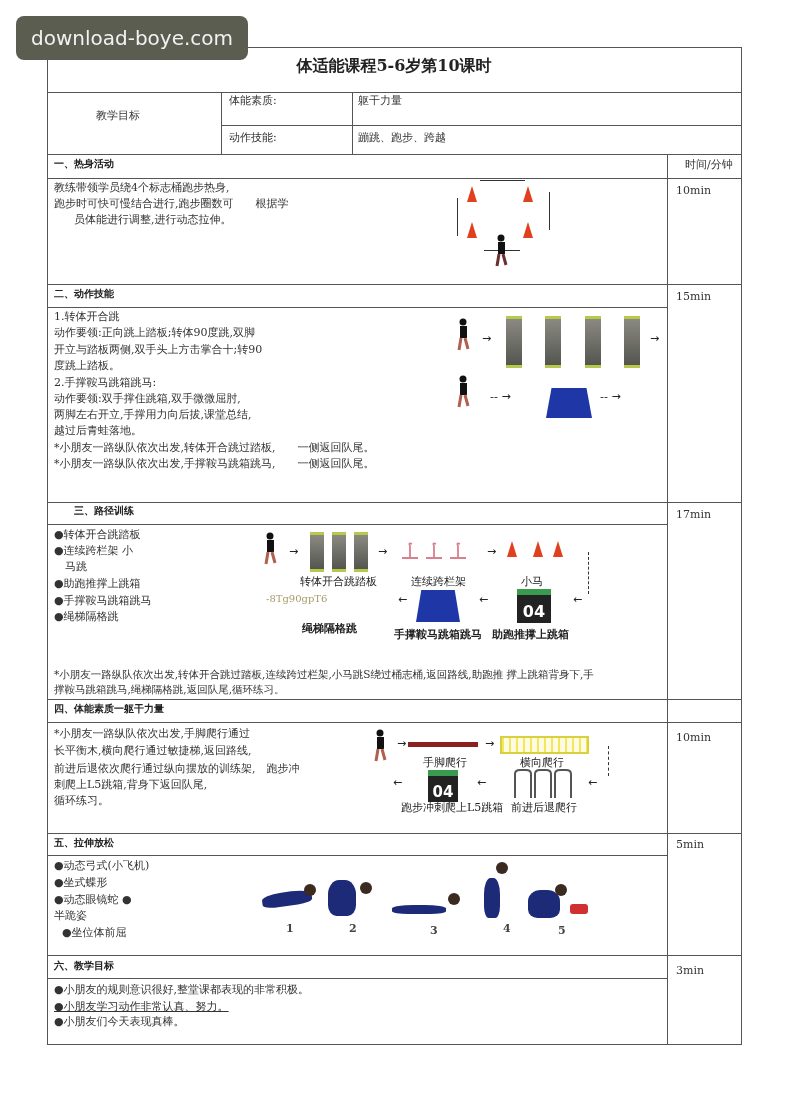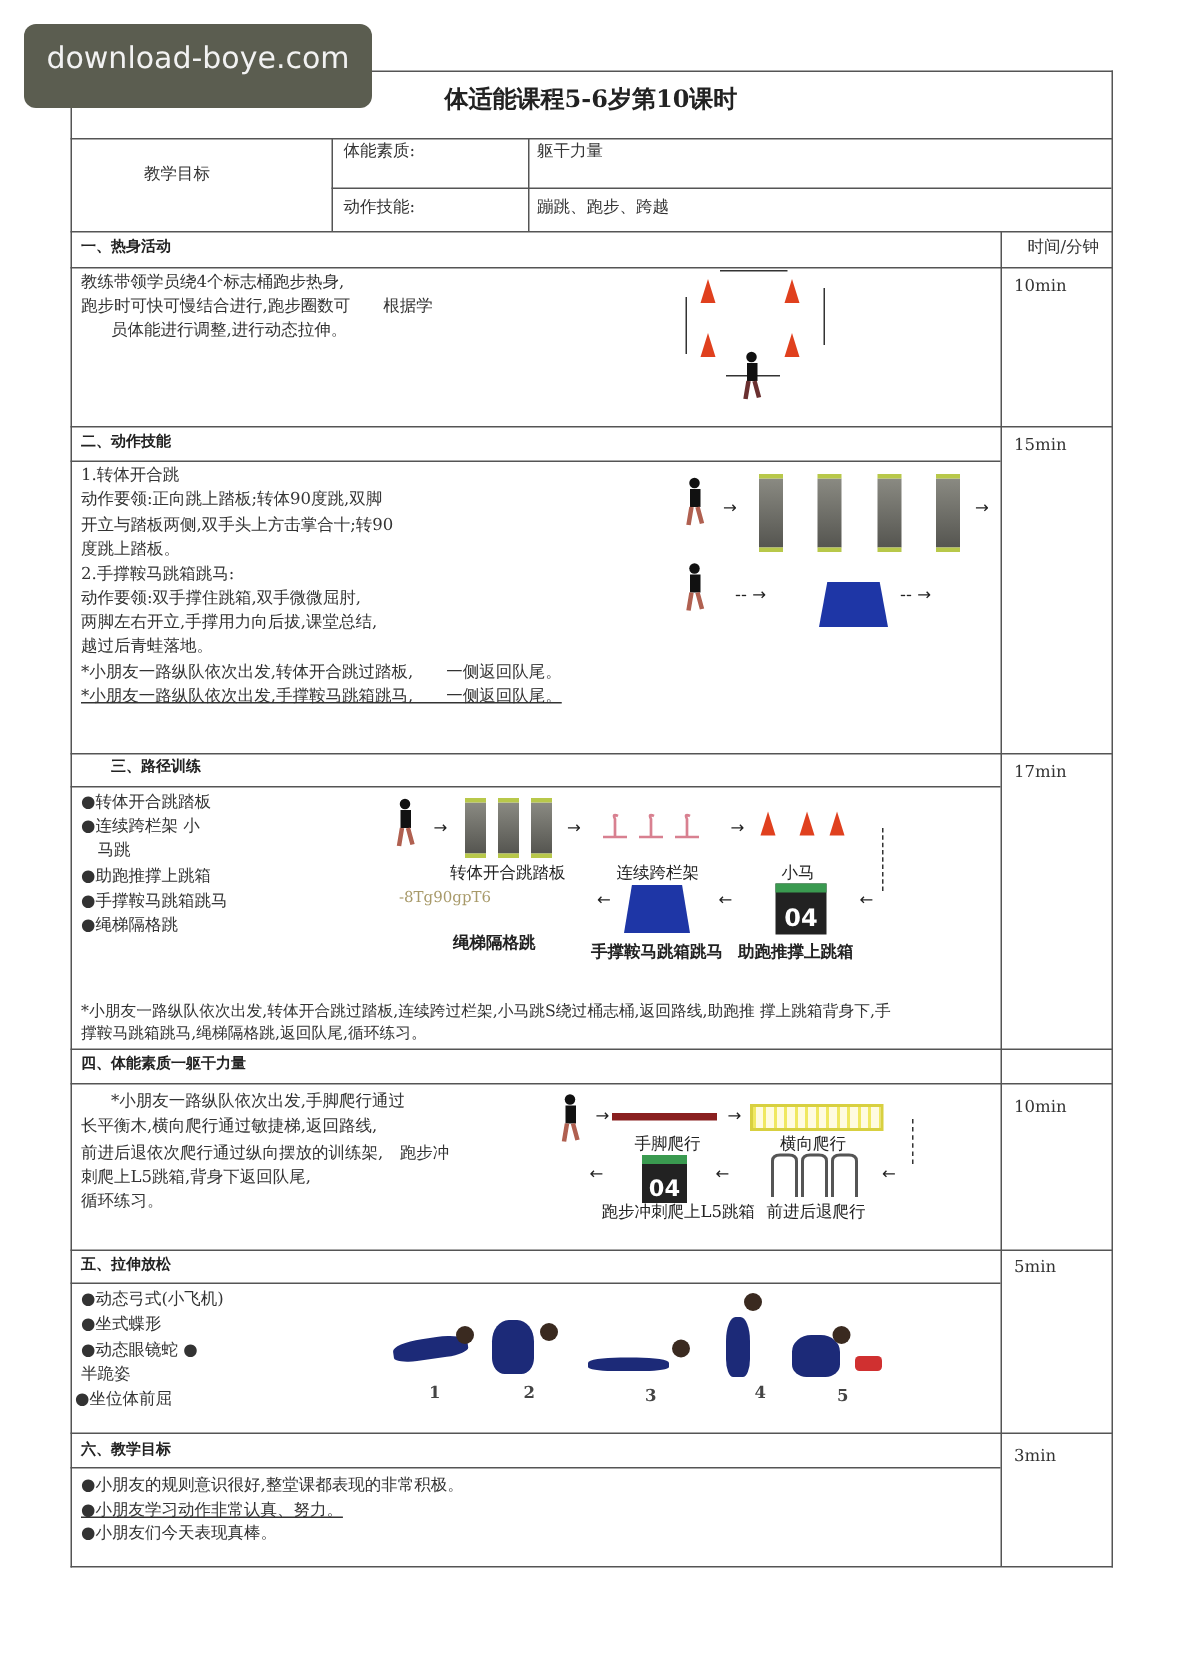--- a/index.html
+++ b/index.html
@@ -4,21 +4,21 @@
 <style>
   html, body { margin:0; padding:0; }
   body { width:786px; height:1112px; background:#ffffff; position:relative; overflow:hidden;
          font-family:"DejaVu Serif","Liberation Serif",serif; color:#222; }
   .abs { position:absolute; }
   .line-h { position:absolute; height:1px; background:#555; }
   .line-v { position:absolute; width:1px; background:#555; }
   .txt { position:absolute; font-size:11px; line-height:16px; color:#333; white-space:nowrap; }
   .sec { position:absolute; font-size:10px; font-weight:bold; color:#222; }
   .time { position:absolute; font-size:11px; color:#333; font-family:"DejaVu Serif",serif; }
-  .wm { position:absolute; left:16px; top:16px; width:232px; height:56px; background:#5b5d50;
+  .wm { position:absolute; left:16px; top:16px; width:232px; height:44px; background:#5b5d50;
         border-radius:8px; color:#f2f2f2; font-family:"DejaVu Sans",sans-serif; font-size:20px;
         line-height:44px; text-align:center; }
   .title { position:absolute; left:47px; width:694px; top:56px; text-align:center; font-size:16px;
            font-weight:bold; color:#222; }
   .cone { position:absolute; width:0; height:0; border-left:5px solid transparent; border-right:5px solid transparent;
           border-bottom:16px solid #e0401e; }
   .board { position:absolute; width:16px; height:46px; background:linear-gradient(#8a8a82,#555550);
            border-top:3px solid #b8c84a; border-bottom:3px solid #b8c84a; }
   .runner { position:absolute; width:14px; height:34px; }
   .arrow { position:absolute; font-size:11px; color:#222; font-family:"DejaVu Sans",sans-serif; }
@@ -97,21 +97,21 @@
 <div class="time" style="left:676px;top:290px;">15min</div>
 <div class="txt" style="left:54px;top:309px;">1.转体开合跳</div>
 <div class="txt" style="left:54px;top:325px;">动作要领:正向跳上踏板;转体90度跳,双脚</div>
 <div class="txt" style="left:54px;top:342px;">开立与踏板两侧,双手头上方击掌合十;转90</div>
 <div class="txt" style="left:54px;top:358px;">度跳上踏板。</div>
 <div class="txt" style="left:54px;top:375px;">2.手撑鞍马跳箱跳马:</div>
 <div class="txt" style="left:54px;top:391px;">动作要领:双手撑住跳箱,双手微微屈肘,</div>
 <div class="txt" style="left:54px;top:407px;">两脚左右开立,手撑用力向后拔,课堂总结,</div>
 <div class="txt" style="left:54px;top:423px;">越过后青蛙落地。</div>
 <div class="txt" style="left:54px;top:440px;">*小朋友一路纵队依次出发,转体开合跳过踏板,　　一侧返回队尾。</div>
-<div class="txt" style="left:54px;top:456px;text-decoration:underline;">*小朋友一路纵队依次出发,手撑鞍马跳箱跳马,　　一侧返回队尾。</div>
+<div class="txt" style="left:54px;top:456px;">*小朋友一路纵队依次出发,手撑鞍马跳箱跳马,　　一侧返回队尾。</div>
 
 <div>
   <svg class="runner" style="left:456px;top:318px;" viewBox="0 0 14 34">
       <circle cx="7" cy="4" r="3.5" fill="#111"></circle>
       <rect x="4" y="8" width="7" height="12" fill="#111"></rect>
       <path d="M5 20 L3 32 M9 20 L12 31" stroke="#b06050" stroke-width="3"></path>
     </svg>
   <div class="arrow" style="left:482px;top:332px;">→</div>
   <div class="board" style="left:506px;top:316px;"></div>
   <div class="board" style="left:545px;top:316px;"></div>
@@ -171,21 +171,21 @@
   <div class="arrow" style="left:573px;top:593px;">←</div>
   <div class="cap" style="left:302px;top:621px;font-weight:bold;">绳梯隔格跳</div>
   <div class="cap" style="left:394px;top:627px;font-weight:bold;">手撑鞍马跳箱跳马</div>
   <div class="cap" style="left:492px;top:627px;font-weight:bold;">助跑推撑上跳箱</div>
 </div>
 <div class="txt" style="left:54px;top:666px;font-size:10.5px;">*小朋友一路纵队依次出发,转体开合跳过踏板,连续跨过栏架,小马跳S绕过桶志桶,返回路线,助跑推 撑上跳箱背身下,手</div>
 <div class="txt" style="left:54px;top:681px;font-size:10.5px;">撑鞍马跳箱跳马,绳梯隔格跳,返回队尾,循环练习。</div>
 
 <div class="sec" style="left:54px;top:702px;">四、体能素质一躯干力量</div>
 <div class="time" style="left:676px;top:731px;">10min</div>
-<div class="txt" style="left:54px;top:726px;margin-left:20px;">*小朋友一路纵队依次出发,手脚爬行通过</div>
+<div class="txt" style="left:54px;top:726px;">*小朋友一路纵队依次出发,手脚爬行通过</div>
 <div class="txt" style="left:54px;top:743px;">长平衡木,横向爬行通过敏捷梯,返回路线,</div>
 <div class="txt" style="left:54px;top:761px;">前进后退依次爬行通过纵向摆放的训练架,　跑步冲</div>
 <div class="txt" style="left:54px;top:777px;">刺爬上L5跳箱,背身下返回队尾,</div>
 <div class="txt" style="left:54px;top:793px;">循环练习。</div>
 
 <div>
   <svg class="runner" style="left:373px;top:729px;" viewBox="0 0 14 34">
       <circle cx="7" cy="4" r="3.5" fill="#111"></circle>
       <rect x="4" y="8" width="7" height="12" fill="#111"></rect>
       <path d="M5 20 L3 32 M9 20 L12 31" stroke="#b06050" stroke-width="3"></path>
@@ -207,21 +207,21 @@
   <div class="cap" style="left:401px;top:800px;">跑步冲刺爬上L5跳箱</div>
   <div class="cap" style="left:511px;top:800px;">前进后退爬行</div>
 </div>
 
 <div class="sec" style="left:54px;top:836px;">五、拉伸放松</div>
 <div class="time" style="left:676px;top:838px;">5min</div>
 <div class="txt" style="left:54px;top:858px;">●动态弓式(小飞机)</div>
 <div class="txt" style="left:54px;top:875px;">●坐式蝶形</div>
 <div class="txt" style="left:54px;top:892px;">●动态眼镜蛇 ●</div>
 <div class="txt" style="left:54px;top:908px;">半跪姿</div>
-<div class="txt" style="left:50px;top:925px;">●坐位体前屈</div>
+<div class="txt" style="left:62px;top:925px;">●坐位体前屈</div>
 
 <div>
   <div class="figure" style="left:262px;top:892px;width:50px;height:14px;transform:rotate(-8deg);"></div>
   <div class="abs" style="left:304px;top:884px;width:12px;height:12px;border-radius:50%;background:#3a2a20;"></div>
   <div class="figure" style="left:328px;top:880px;width:28px;height:36px;"></div>
   <div class="abs" style="left:360px;top:882px;width:12px;height:12px;border-radius:50%;background:#3a2a20;"></div>
   <div class="figure" style="left:392px;top:905px;width:54px;height:9px;"></div>
   <div class="abs" style="left:448px;top:893px;width:12px;height:12px;border-radius:50%;background:#3a2a20;"></div>
   <div class="figure" style="left:484px;top:878px;width:16px;height:40px;"></div>
   <div class="abs" style="left:496px;top:862px;width:12px;height:12px;border-radius:50%;background:#3a2a20;"></div>

